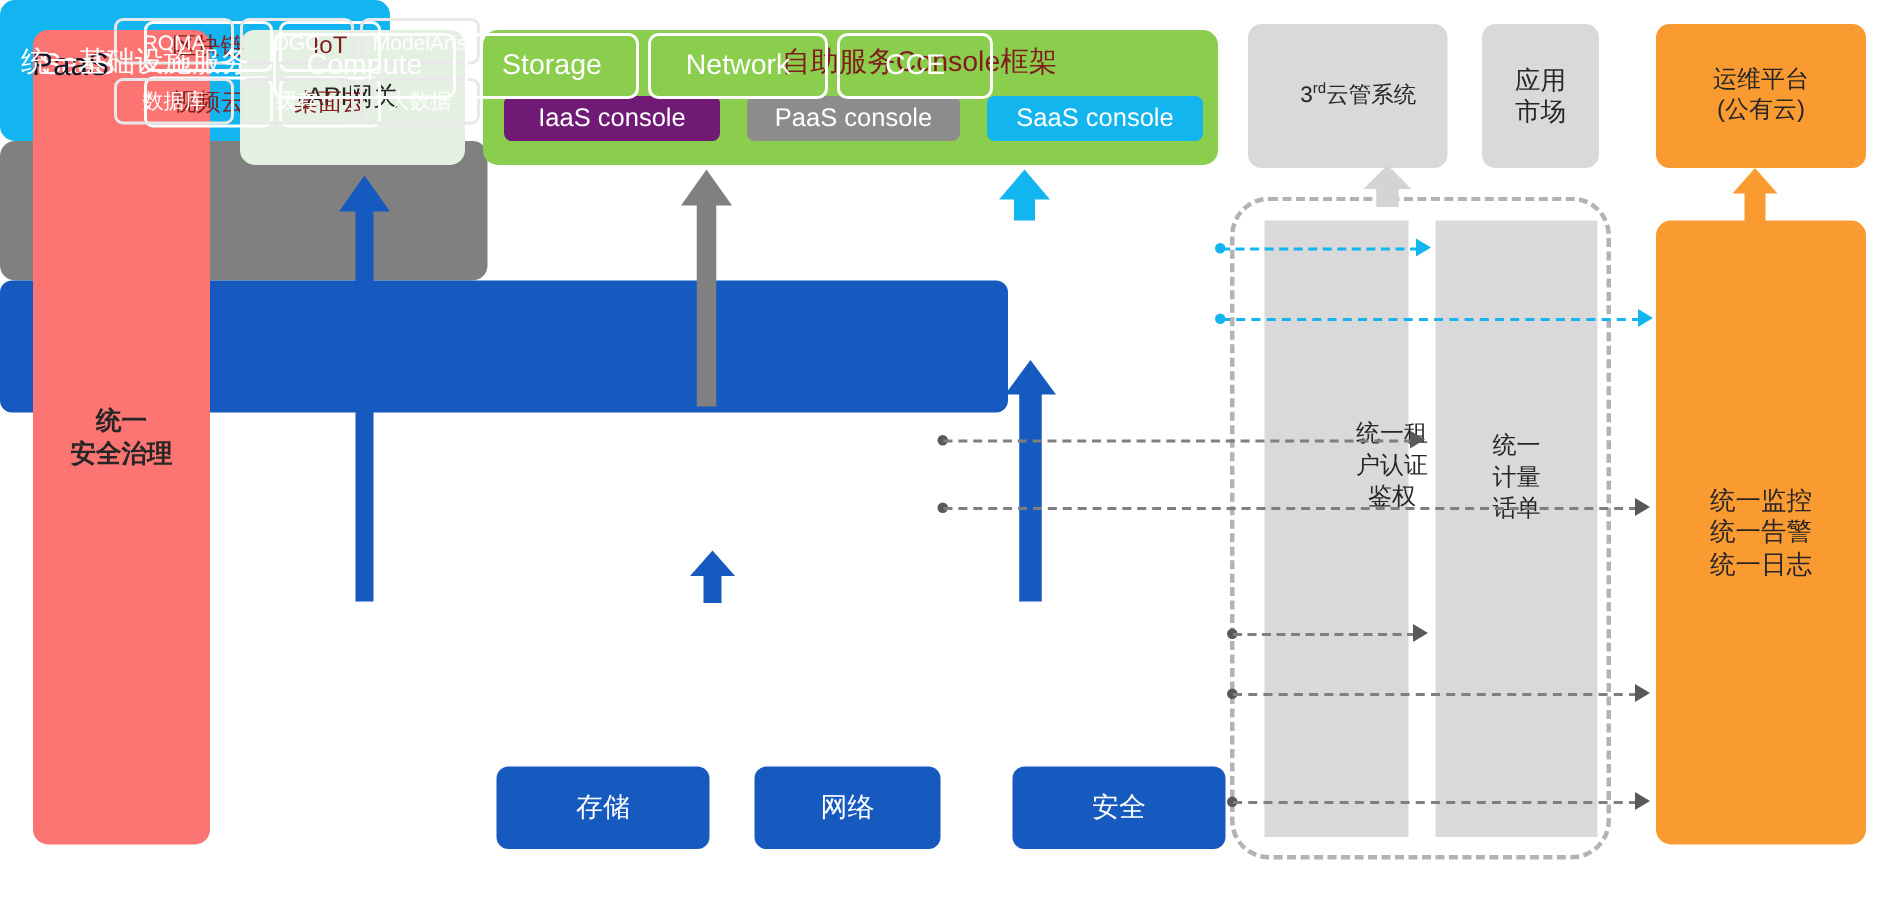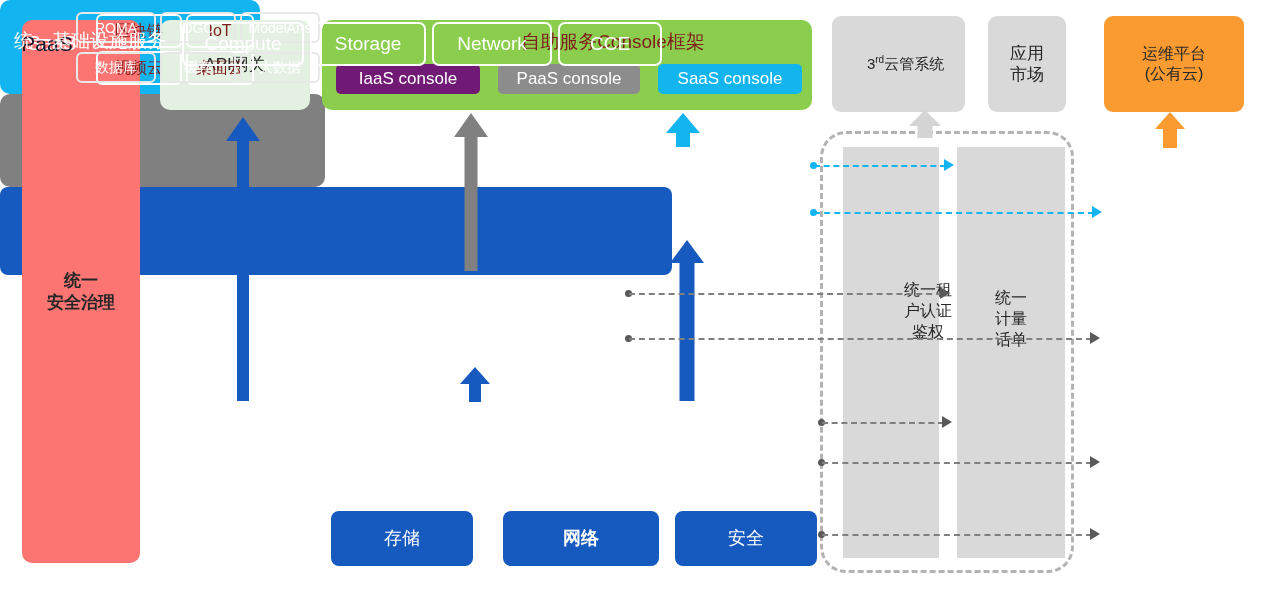--- a/index.html
+++ b/index.html
@@ -182,29 +182,32 @@
 
   <div class="infra">
     <div class="infra-label">统一基础设施服务</div>
     <div class="infra-chip" style="left:182px;width:118px;">Compute</div>
     <div class="infra-chip" style="left:310px;width:112px;">Storage</div>
     <div class="infra-chip" style="left:432px;width:116px;">Network</div>
     <div class="infra-chip" style="left:558px;width:100px;">CCE</div>
   </div>
 
   <div class="box rnd hwbox" style="left:331px;width:142px;">存储</div>
-  <div class="box rnd hwbox" style="left:503px;width:156px;font-weight:bold;">网络</div>
+  <div class="box rnd hwbox" style="left:503px;width:124px;">网络</div>
   <div class="box rnd hwbox" style="left:675px;width:142px;">安全</div>
 
   <div class="dashed-area"></div>
   <div class="grey-col col1"></div>
   <div class="grey-col col2"></div>
   <div class="col-label col1-label">统一租<br>户认证<br>鉴权</div>
   <div class="col-label col2-label">统一<br>计量<br>话单</div>
 
+  <div class="box rnd opsright">
+    <span>统一监控<br>统一告警<br>统一日志</span>
+  </div>
 
   <div class="varrow" style="left:226px;top:117px;width:34px;height:284px;">
     <div class="shaft" style="width:12px;height:262px;background:#1659bf;"></div>
     <div class="head" style="border-width:0 17px 24px 17px;border-bottom-color:#1659bf;"></div>
   </div>
 
   <div class="varrow" style="left:454px;top:113px;width:34px;height:158px;">
     <div class="shaft" style="width:13px;height:136px;background:#808080;"></div>
     <div class="head" style="border-width:0 17px 24px 17px;border-bottom-color:#808080;"></div>
   </div>

